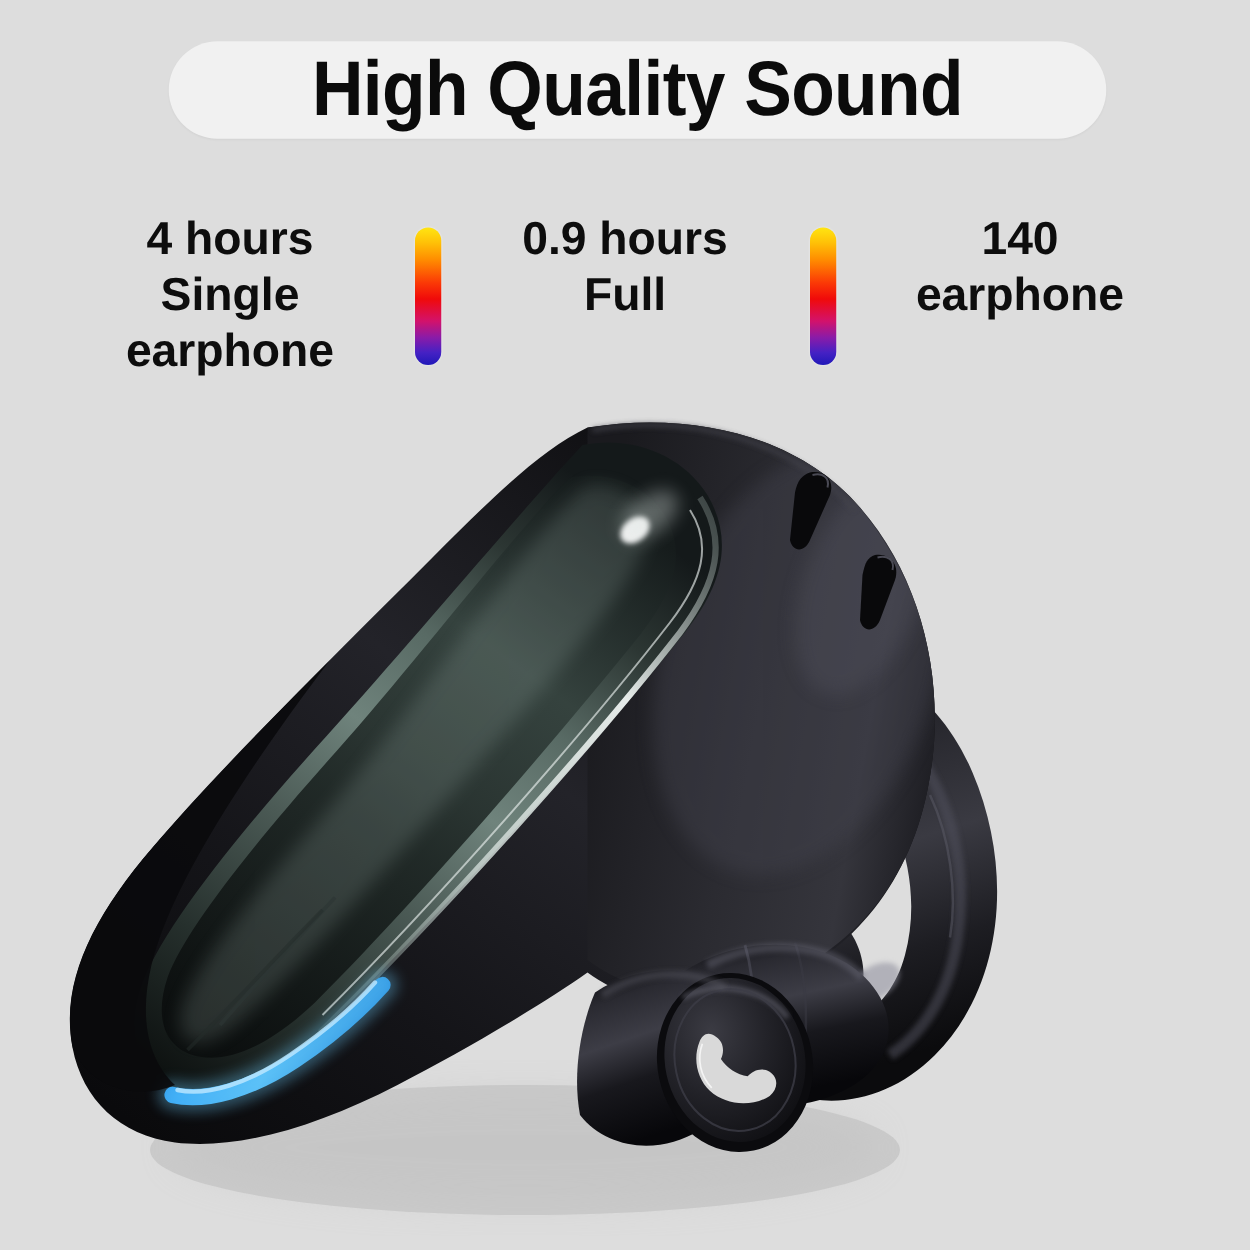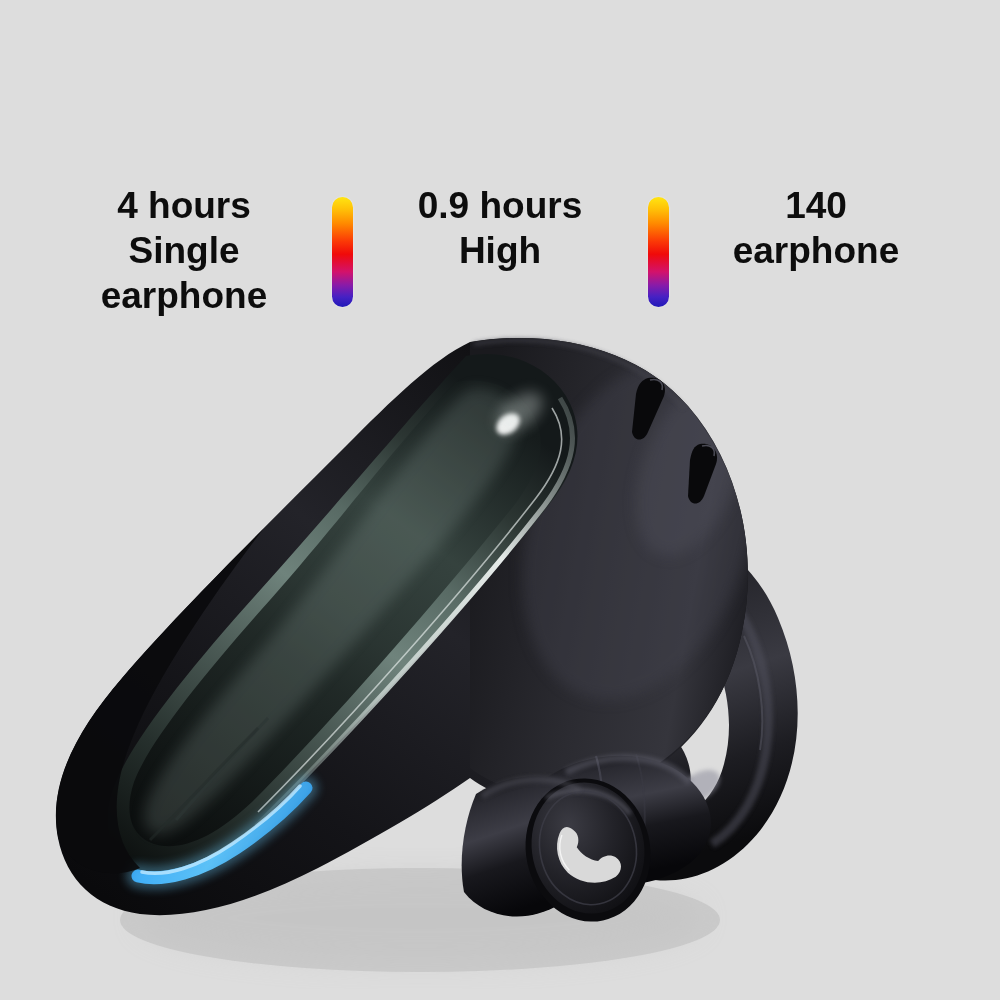--- a/index.html
+++ b/index.html
@@ -48,21 +48,21 @@
     color: #0b0b0b;
     transform: scaleX(0.92);
     transform-origin: center center;
     white-space: nowrap;
   }
 
   
   .stats-row {
     position: absolute;
     left: 0;
-    top: 175px;
+    top: 160px;
     width: 1000px;
     height: 150px;
     display: flex;
     align-items: flex-start;
     justify-content: center;
   }
   .stat-block {
     width: 250px;
     text-align: center;
     padding-top: 8px;
@@ -108,36 +108,39 @@
     width: 1000px;
     height: 680px;
   }
   .product svg { display: block; }
 </style>
 </head>
 <body>
 
 <div id="canvas">
 
+  <div class="title-pill">
+    <div class="title-text">High Quality Sound</div>
+  </div>
 
   <div class="stats-row">
 
     <div class="stat-block">
       <div class="stat-line">4 hours</div>
       <div class="stat-line">Single</div>
       <div class="stat-line">earphone</div>
     </div>
 
     <div class="divider-wrap">
       <div class="divider-bar"></div>
     </div>
 
     <div class="stat-block">
       <div class="stat-line">0.9 hours</div>
-      <div class="stat-line">High</div>
+      <div class="stat-line">Full</div>
     </div>
 
     <div class="divider-wrap">
       <div class="divider-bar"></div>
     </div>
 
     <div class="stat-block">
       <div class="stat-line">140</div>
       <div class="stat-line">earphone</div>
     </div>

